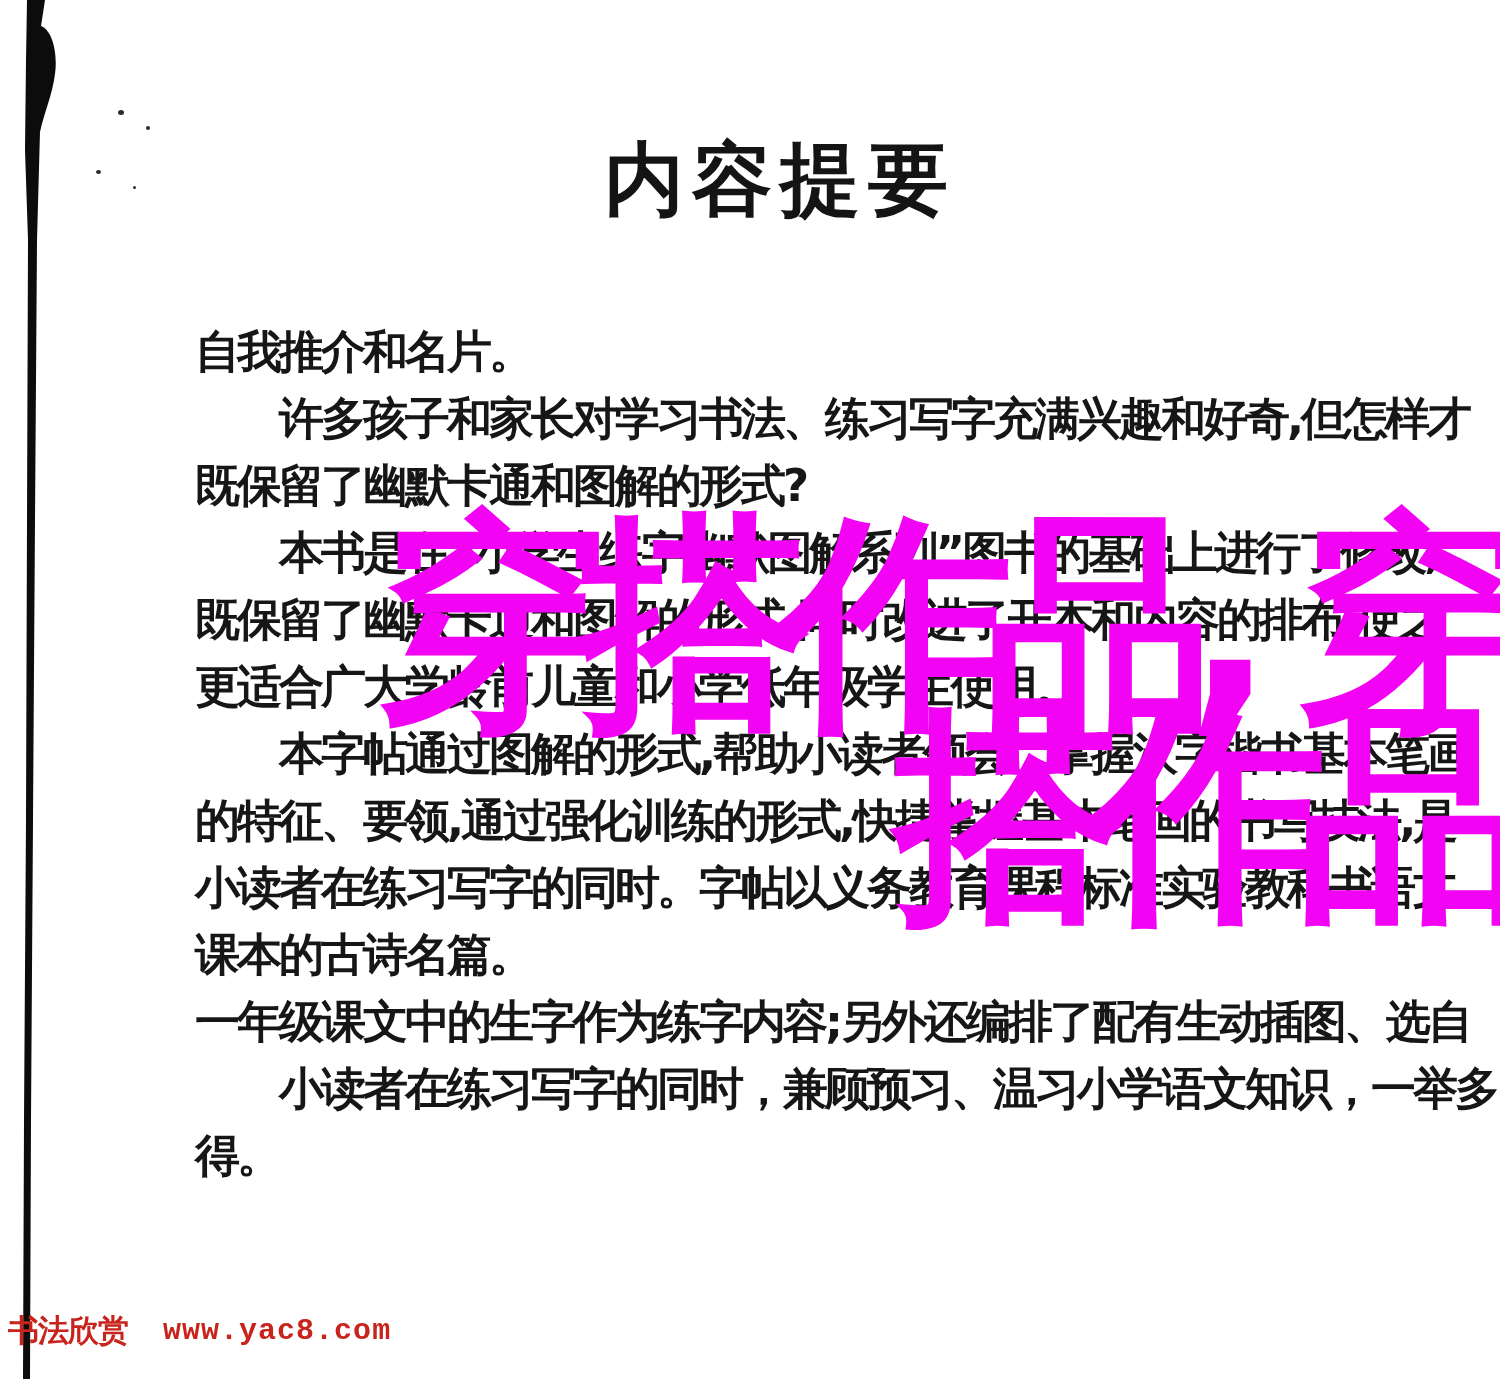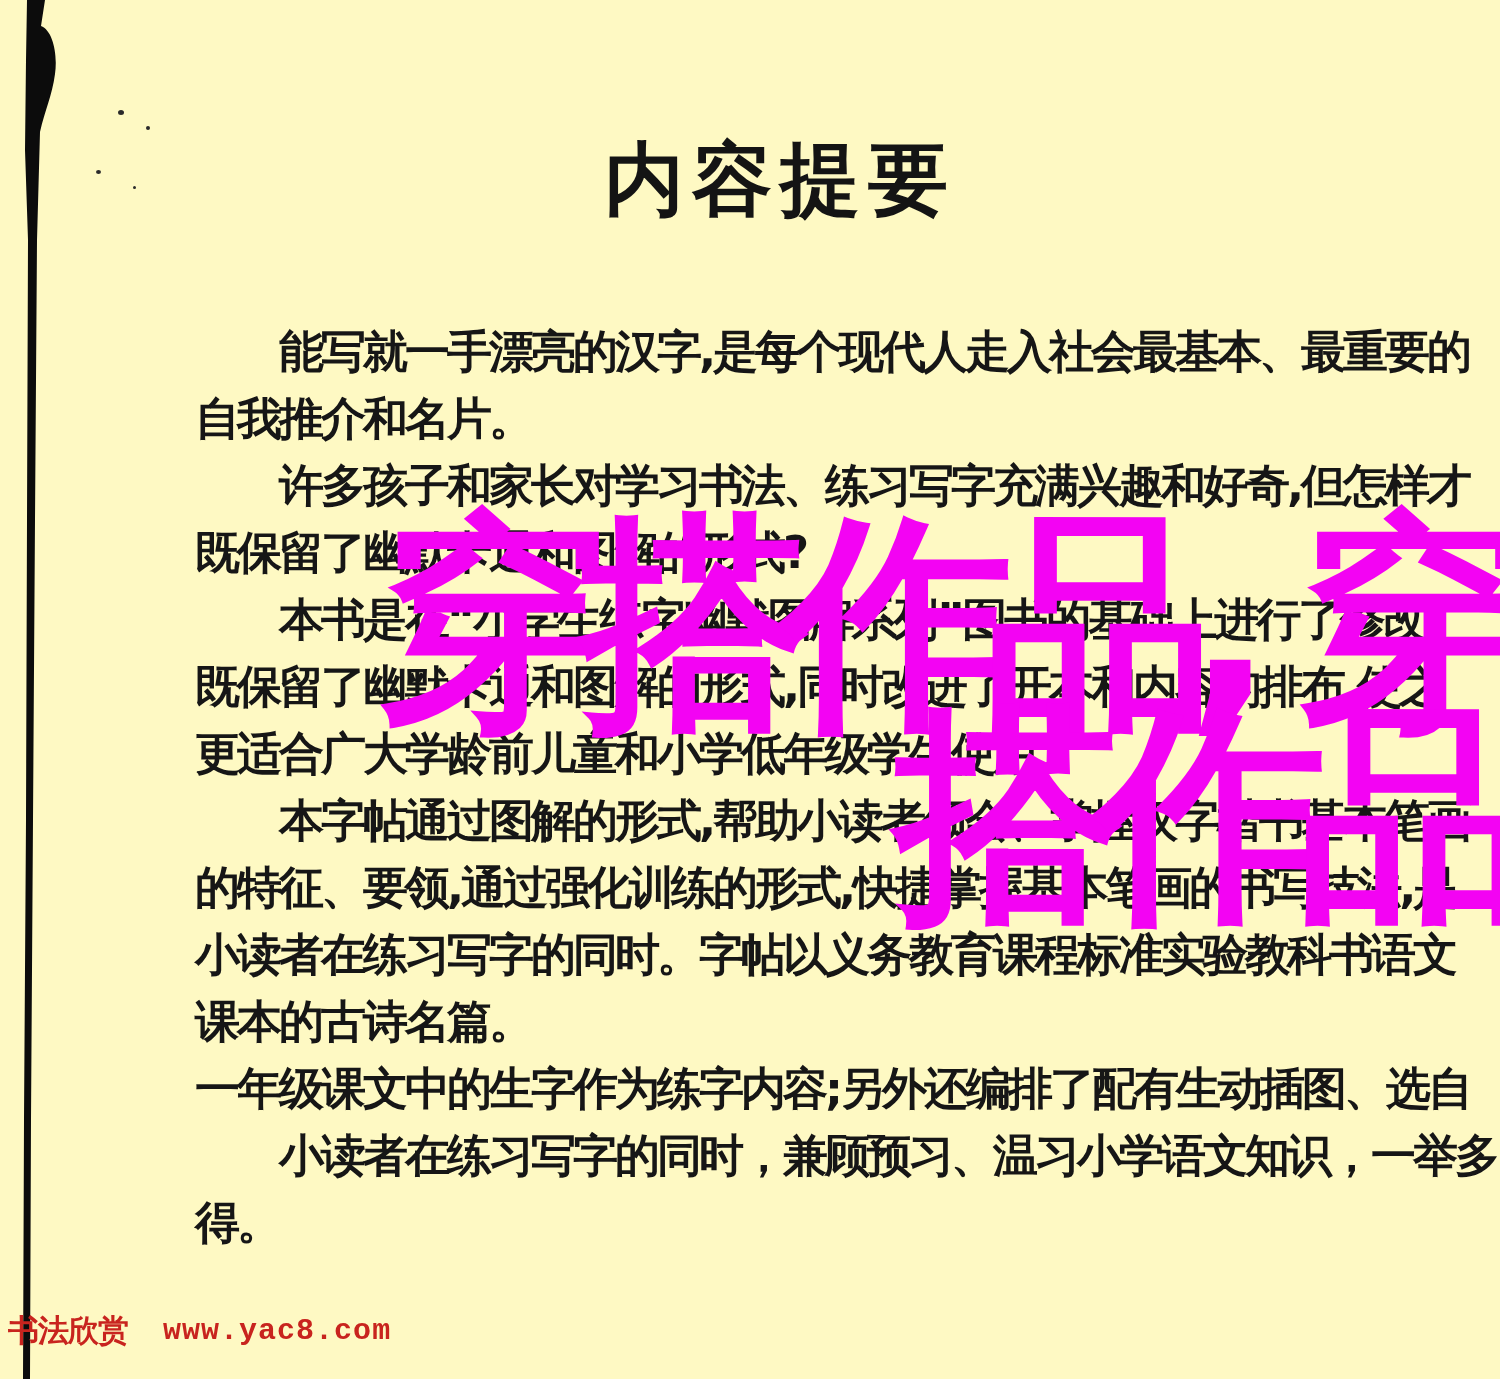--- a/index.html
+++ b/index.html
@@ -1,19 +1,19 @@
 <!DOCTYPE html>
 <html><head>
 <meta charset="utf-8">
 <style>
   html,body{margin:0;padding:0;background:#e8e8e8;}
   .page{
     position:relative;
     width:1500px;height:1379px;
-    background:#fef9c3;
+    background:#ffffff;
     overflow:hidden;
     font-family:"DejaVu Sans", sans-serif;
   }
   .scan-edge{position:absolute;left:0;top:0;z-index:5;}
   .title{
     position:absolute;
     top:136px;left:0;width:1500px;
     margin:0;padding-left:30px;
     text-align:center;
     font-size:80px;line-height:88px;
@@ -77,21 +77,20 @@
   </svg>
   <div class="speck" style="left:118px;top:110px;width:6px;height:5px;"></div>
   <div class="speck" style="left:146px;top:126px;width:4px;height:4px;"></div>
   <div class="speck" style="left:96px;top:170px;width:5px;height:4px;"></div>
   <div class="speck" style="left:133px;top:186px;width:3px;height:3px;"></div>
 
   <h1 class="title">内容提要</h1>
 
   <div class="body-text">
 
-      <div class="body-line">　　能写就一手漂亮的汉字,是每个现代人走入社会最基本、最重要的</div>
 
       <div class="body-line">自我推介和名片。</div>
 
       <div class="body-line">　　许多孩子和家长对学习书法、练习写字充满兴趣和好奇,但怎样才</div>
 
       <div class="body-line">既保留了幽默卡通和图解的形式?</div>
 
       <div class="body-line">　　本书是在“小学生练字幽默图解系列”图书的基础上进行了修改,</div>
 
       <div class="body-line">既保留了幽默卡通和图解的形式,同时改进了开本和内容的排布,使之</div>

